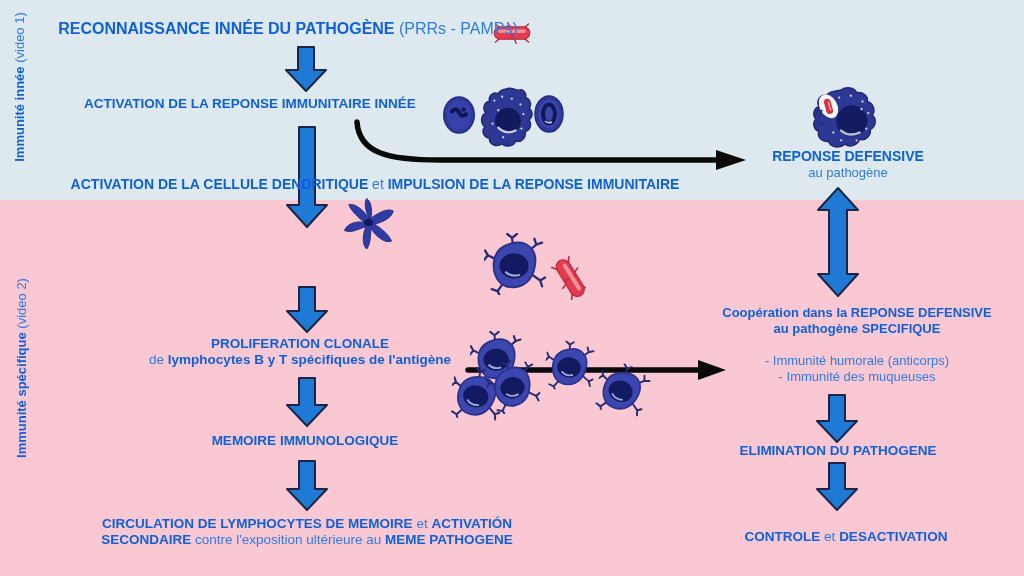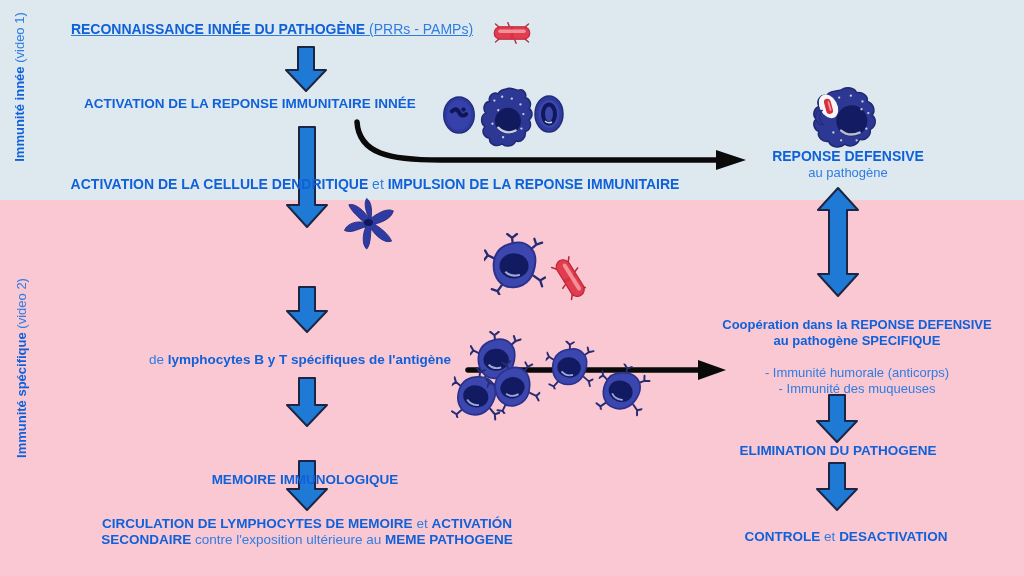--- a/index.html
+++ b/index.html
@@ -118,21 +118,21 @@
   <div class="band" id="band-innate"></div>
   <div class="band" id="band-specific"></div>
 
   <div class="vlabel" style="left:-63px;top:77px;width:170px;height:20px;">
     <span class="b">Immunité innée</span><span class="r"> (video 1)</span>
   </div>
   <div class="vlabel" style="left:-91px;top:358px;width:230px;height:20px;">
     <span class="b">Immunité spécifique</span><span class="r"> (video 2)</span>
   </div>
 
-  <div class="txt" style="left:12px;top:21px;width:520px;font-size:14px;text-decoration:underline;">
+  <div class="txt" style="left:28px;top:21px;width:520px;font-size:16px;">
     <span class="b">RECONNAISSANCE INNÉE DU PATHOGÈNE</span><span class="r"> (PRRs - PAMPs)</span>
   </div>
   <svg class="abs" style="left:490px;top:21px;z-index:4;" width="44" height="24">
     <use href="#sym-bact" width="44" height="22" y="1"></use>
   </svg>
 
   <svg class="abs" style="left:284px;top:46px;z-index:2;" width="44" height="46">
     <polygon class="arrow-blue" points="14,1 30,1 30,24 42,24 22,45 2,24 14,24"></polygon>
   </svg>
 
@@ -188,21 +188,21 @@
         <use href="#sym-bact" width="50" height="26"></use>
       </g>
   </svg>
 
 
   <svg class="abs" style="left:285px;top:286px;z-index:2;" width="44" height="47">
     <polygon class="arrow-blue" points="14,1 30,1 30,25 42,25 22,46 2,25 14,25"></polygon>
   </svg>
 
   <div class="txt" style="left:60px;top:336px;width:480px;">
-    <br>
+    <span class="b">PROLIFERATION CLONALE</span><br>
     <span class="r">de </span><span class="b">lymphocytes B y T spécifiques de l'antigène</span>
   </div>
 
   <svg class="abs" style="left:460px;top:357px;z-index:1;" width="272" height="26">
     <line class="blackline" x1="8" y1="13" x2="240" y2="13"></line>
     <polygon class="blackhead" points="238,3 266,13 238,23"></polygon>
   </svg>
 
   <svg class="abs" style="left:470px;top:331px;z-index:3;" width="54" height="54">
       <use href="#sym-lymph" width="54" height="54"></use>
@@ -217,34 +217,34 @@
       <use href="#sym-lymph" width="50" height="50"></use>
     </svg>
   <svg class="abs" style="left:596px;top:364px;z-index:3;transform:rotate(20deg);" width="52" height="52">
       <use href="#sym-lymph" width="52" height="52"></use>
     </svg>
 
   <svg class="abs" style="left:285px;top:377px;z-index:2;" width="44" height="50">
     <polygon class="arrow-blue" points="14,1 30,1 30,28 42,28 22,49 2,28 14,28"></polygon>
   </svg>
 
-  <div class="txt" style="left:100px;top:433px;width:410px;margin-top:39px;">
+  <div class="txt" style="left:100px;top:433px;width:410px;">
     <span class="b">MEMOIRE IMMUNOLOGIQUE</span>
   </div>
 
   <svg class="abs" style="left:285px;top:460px;z-index:2;" width="44" height="51">
     <polygon class="arrow-blue" points="14,1 30,1 30,29 42,29 22,50 2,29 14,29"></polygon>
   </svg>
 
   <div class="txt" style="left:17px;top:516px;width:580px;">
     <span class="b">CIRCULATION DE LYMPHOCYTES DE MEMOIRE</span><span class="r"> et </span><span class="b">ACTIVATIÓN</span><br>
     <span class="b">SECONDAIRE</span><span class="r"> contre l'exposition ultérieure au </span><span class="b">MEME PATHOGENE</span>
   </div>
 
-  <div class="txt" style="left:690px;top:305px;width:334px;font-size:13px;margin-top:12px;">
+  <div class="txt" style="left:690px;top:305px;width:334px;font-size:13px;">
     <span class="b">Coopération dans la REPONSE DEFENSIVE</span><br>
     <span class="b">au pathogène SPECIFIQUE</span><br>
     <br>
     <span class="r">- Immunité humorale (anticorps)</span><br>
     <span class="r">- Immunité des muqueuses</span>
   </div>
 
   <svg class="abs" style="left:815px;top:394px;z-index:2;" width="44" height="49">
     <polygon class="arrow-blue" points="14,1 30,1 30,27 42,27 22,48 2,27 14,27"></polygon>
   </svg>

